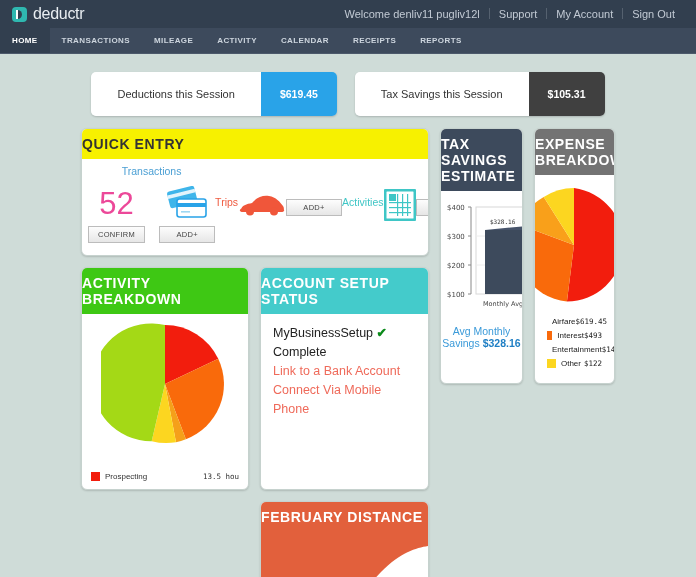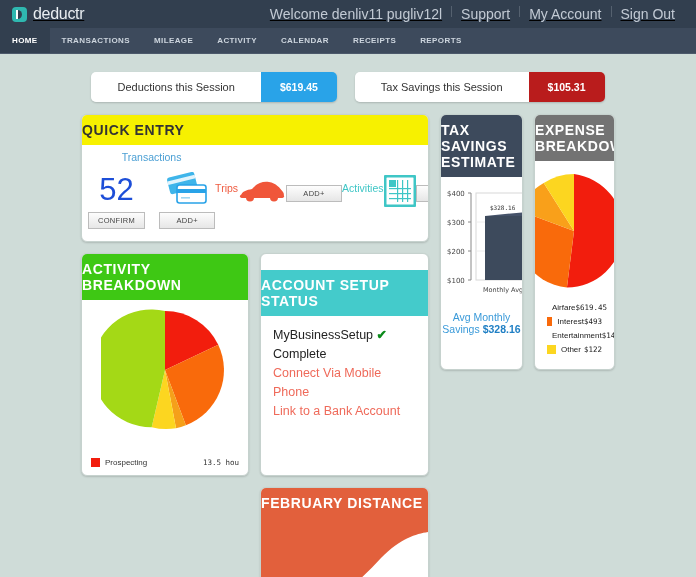--- a/index.html
+++ b/index.html
@@ -8,38 +8,37 @@
     background: #cfdcd8;
     font-family: "Liberation Sans", sans-serif;
     overflow: hidden;
   }
 
   
   .topbar {
     height: 28px; background: #323f4f;
     display: flex; align-items: center; justify-content: space-between;
     padding: 0 12px;
-    text-decoration: underline;
   }
   .logo-wrap { display: flex; align-items: center; gap: 6px; }
   .logo-mark {
     width: 15px; height: 15px; border-radius: 4px;
     background: #2fb8b0; position: relative;
   }
   .logo-mark:after {
     content:""; position:absolute; left:4px; top:3px;
     width:6px; height:9px; background:#323f4f;
     border-radius: 0 5px 5px 0;
   }
   .logo-mark:before {
     content:""; position:absolute; left:4px; top:3px;
     width:2px; height:9px; background:#fff; z-index:2;
   }
   .logo-text { color:#e8edf1; font-size:16px; letter-spacing:-0.3px; }
-  .topnav-right { display:flex; font-size:14px; color:#c2cad4; }
+  .topnav-right { display:flex; font-size:11px; color:#c2cad4; }
   .topnav-right span.item { padding: 0 9px; white-space: nowrap; }
   .topnav-right span.sep { width:1px; height:11px; background:#55616f; }
 
   
   .mainnav {
     height: 26px; background: #3d4a5c;
     display:flex; align-items:stretch;
     border-bottom: 1px solid #4c596b;
   }
   .mainnav .navitem {
@@ -52,66 +51,66 @@
   .page { padding: 10px 0 0 0; }
 
   
   .sessionbars {
     display:flex; justify-content:center; gap:18px;
     margin: 8px 0 12px 0;
   }
   .sessionbar {
     display:flex; border-radius:5px; overflow:hidden;
     box-shadow: 0 1px 2px rgba(0,0,0,.18);
-    height:30px;
+    height:44px;
   }
   .sb-label {
     background:#fff; color:#333; font-size:11px;
     display:flex; align-items:center; justify-content:center;
     padding: 0 26px; white-space:nowrap;
   }
   .sb-value {
     color:#fff; font-size:10.5px; font-weight:bold;
     display:flex; align-items:center; justify-content:center;
     width:76px;
   }
   .sb-value.blue { background:#29a3e8; }
-  .sb-value.dark { background:#b91c1c; }
+  .sb-value.dark { background:#404040; }
 
   
   .cols { display:flex; justify-content:center; gap:11px; align-items:flex-start; }
   .col-left  { width:348px; display:flex; flex-direction:column; gap:11px; }
   .col-right { width:175px; display:flex; flex-direction:row; gap:11px; }
 
   .card {
     background:#fff; border-radius:6px; overflow:hidden;
     box-shadow:0 1px 2px rgba(0,0,0,.16);
     border:1px solid #c6d2ce;
   }
   .card-hd {
     text-align:left; font-size:14px; font-weight:bold;
     letter-spacing:0.6px; padding:7px 0;
   }
   .hd-yellow { background:#f7f100; color:#333; }
   .hd-green  { background:#3ec814; color:#fff; }
-  .hd-teal   { background:#44cbcb; color:#fff;margin-top:16px; }
+  .hd-teal   { background:#44cbcb; color:#fff; }
   .hd-dark   { background:#3d4a5c; color:#fff; }
   .hd-orange { background:#e2603c; color:#fff; }
   .hd-green2 { background:#737373; color:#fff; }
 
   
   .qe-body { display:flex; padding:8px 6px 12px 6px; }
   .qe-col { flex:1; display:flex; flex-direction:row; align-items:center; }
   .qe-col.wide { flex:1.45; flex-direction:row; justify-content:center; }
   .qe-title { font-size:10.5px; margin-bottom:6px; }
   .t-blue { color:#4a9fd4; }
   .t-red { color:#ef5b40; }
   .t-teal { color:#3fc6c6; }
   .qe-sub { display:flex; flex-direction:column; align-items:center; }
-  .qe-bignum { font-size:31px; color:#1d4ed8; line-height:34px; font-weight:300; }
+  .qe-bignum { font-size:31px; color:#ec4899; line-height:34px; font-weight:300; }
   .qe-icon { height:36px; display:flex; align-items:center; justify-content:center; }
   .qe-btn {
     margin-top:5px; font-size:7.5px; color:#444; letter-spacing:.3px;
     background:linear-gradient(#fdfdfd,#e6e6e6);
     border:1px solid #bcbcbc; border-radius:0;
     padding:3px 9px; min-width:56px; text-align:center;
   }
   .qe-pair { display:flex; gap:14px; align-items:flex-end; }
 
   
@@ -291,22 +290,22 @@
         </div>
 
         <div class="card as-card">
           <div class="card-hd hd-teal">ACCOUNT SETUP STATUS</div>
           <div class="as-body">
             <div class="done">
               <span>MyBusinessSetup</span>
               <span class="check">✔</span>
             </div>
             <div class="done">Complete</div>
+            <div class="todo">Link to a Bank Account</div>
             <div class="todo">Connect Via Mobile Phone</div>
-            <div class="todo">Link to a Bank Account</div>
           </div>
         </div>
       </div>
 
       <div class="card fd-card">
         <div class="card-hd hd-orange">FEBRUARY DISTANCE</div>
         <div class="fd-chart">
           <svg width="167" height="125" viewBox="0 0 167 125" preserveAspectRatio="none">
             <path d="M0 125 L0 120 C40 112 85 78 120 40 C140 20 155 16 167 14 L167 125 Z" fill="#ffffff"></path>
           </svg>

